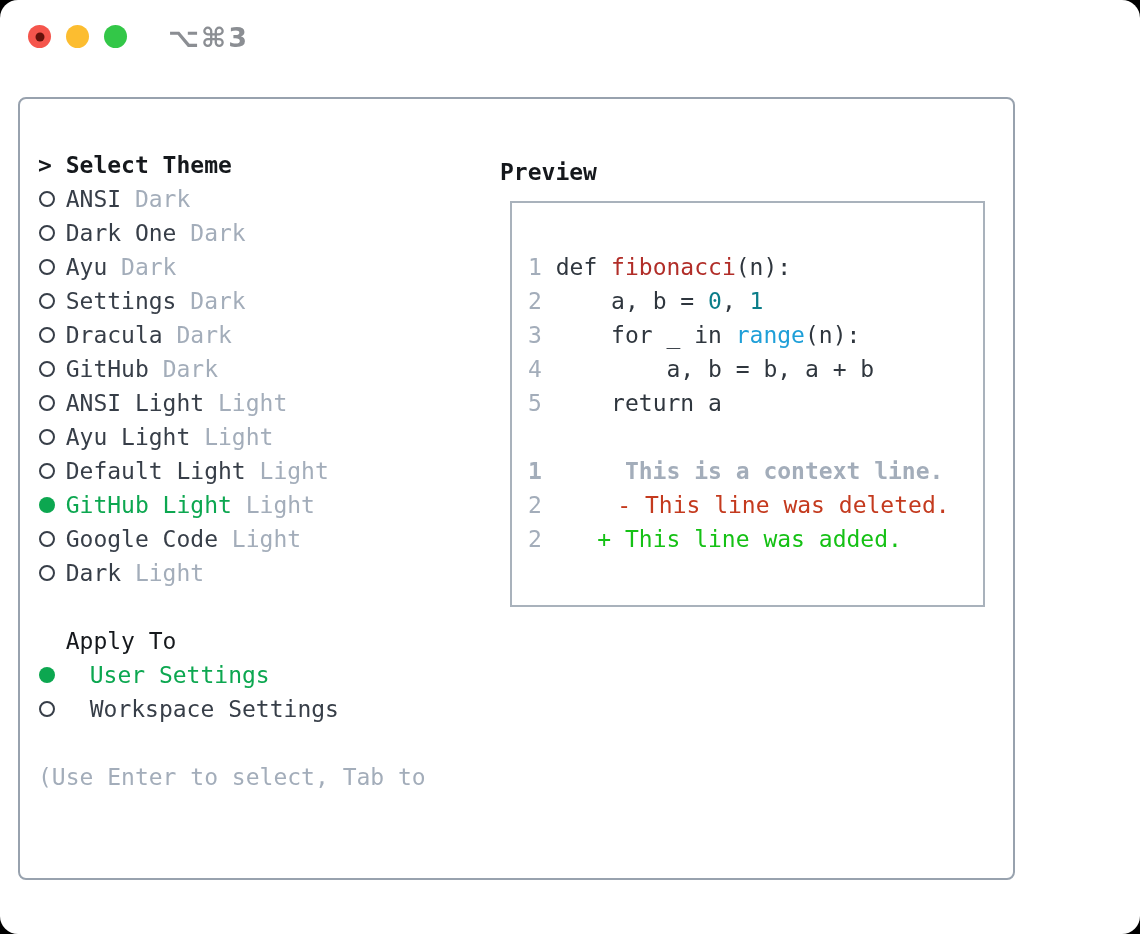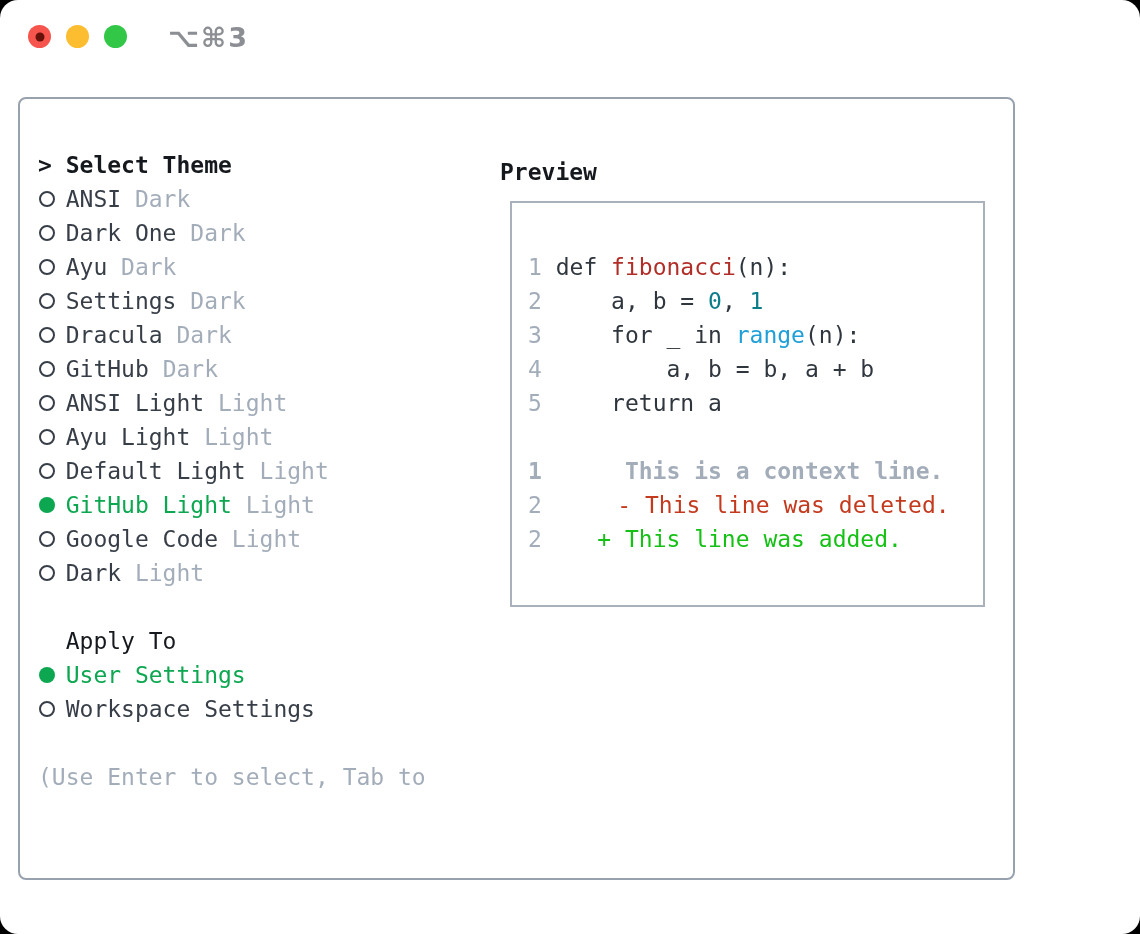--- a/index.html
+++ b/index.html
@@ -57,21 +57,21 @@
     content:"";position:absolute;left:1px;top:50%;
     transform:translateY(-50%);
     border-radius:50%;box-sizing:border-box;
   }
   .marker.unsel::before{width:16px;height:16px;border:2.5px solid var(--text);}
   .marker.sel::before{width:16px;height:16px;background:var(--accent-green);}
   .tname{color:var(--text);}
   .tname.selected{color:var(--accent-green);}
   .muted{color:var(--muted);}
   .apply-label{color:var(--heading);}
-  .opt-label{color:var(--text);}
+  .opt-label{color:var(--text);margin-left:24px;}
   .opt-label.selected{color:var(--accent-green);}
   
   .preview-title{
     position:absolute;left:480px;top:56px;
     font-size:23px;line-height:34px;font-weight:bold;
     color:var(--heading);
   }
   .preview-box{
     position:absolute;left:490px;top:102px;
     width:475px;height:406px;

